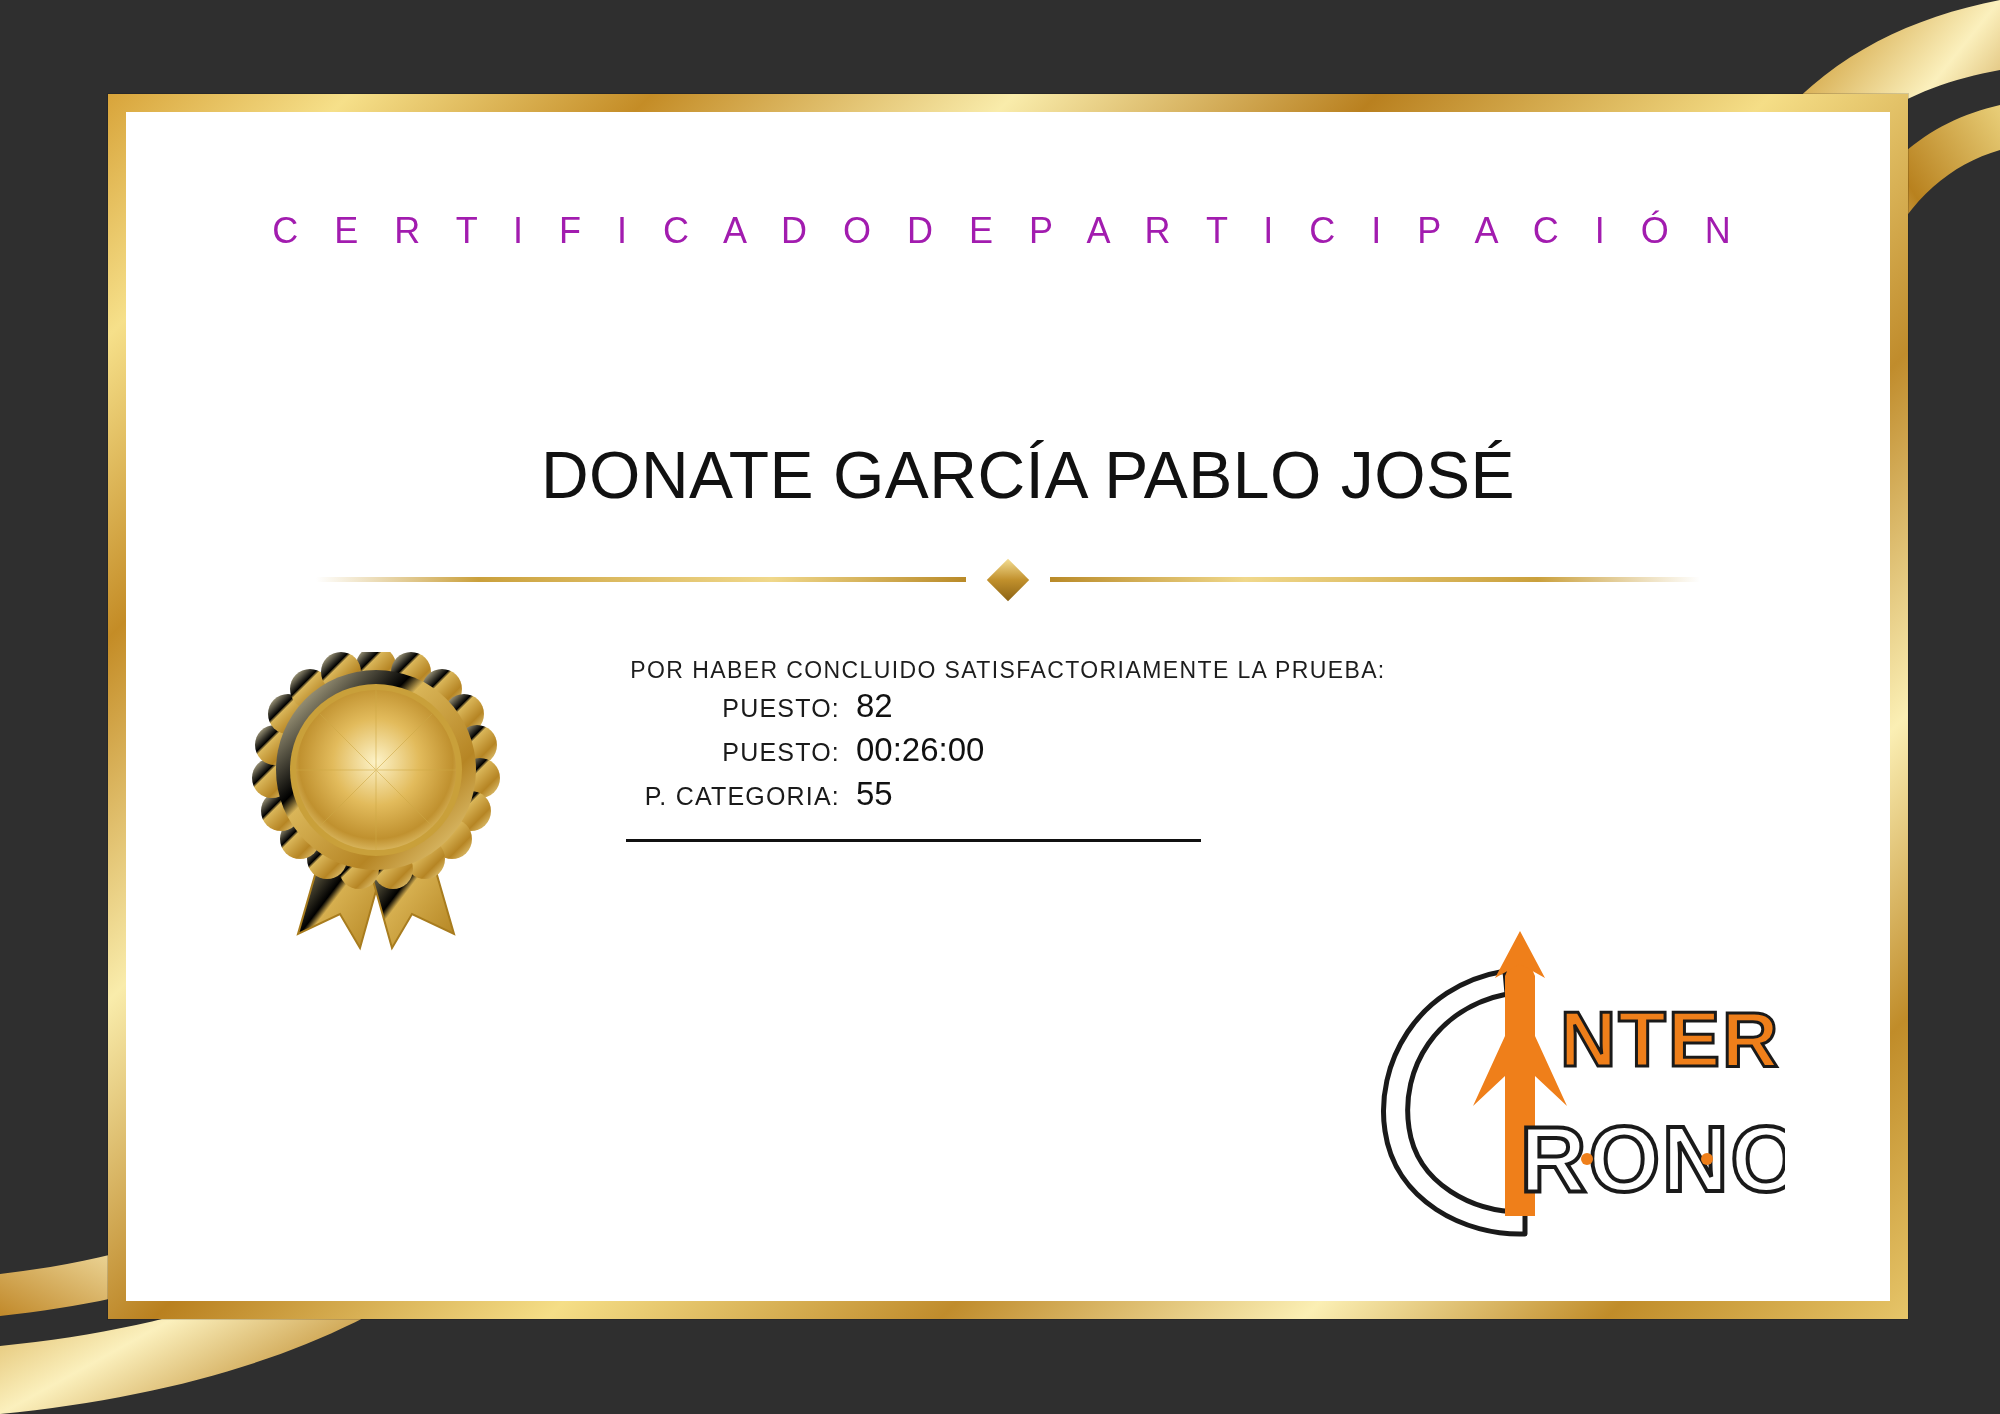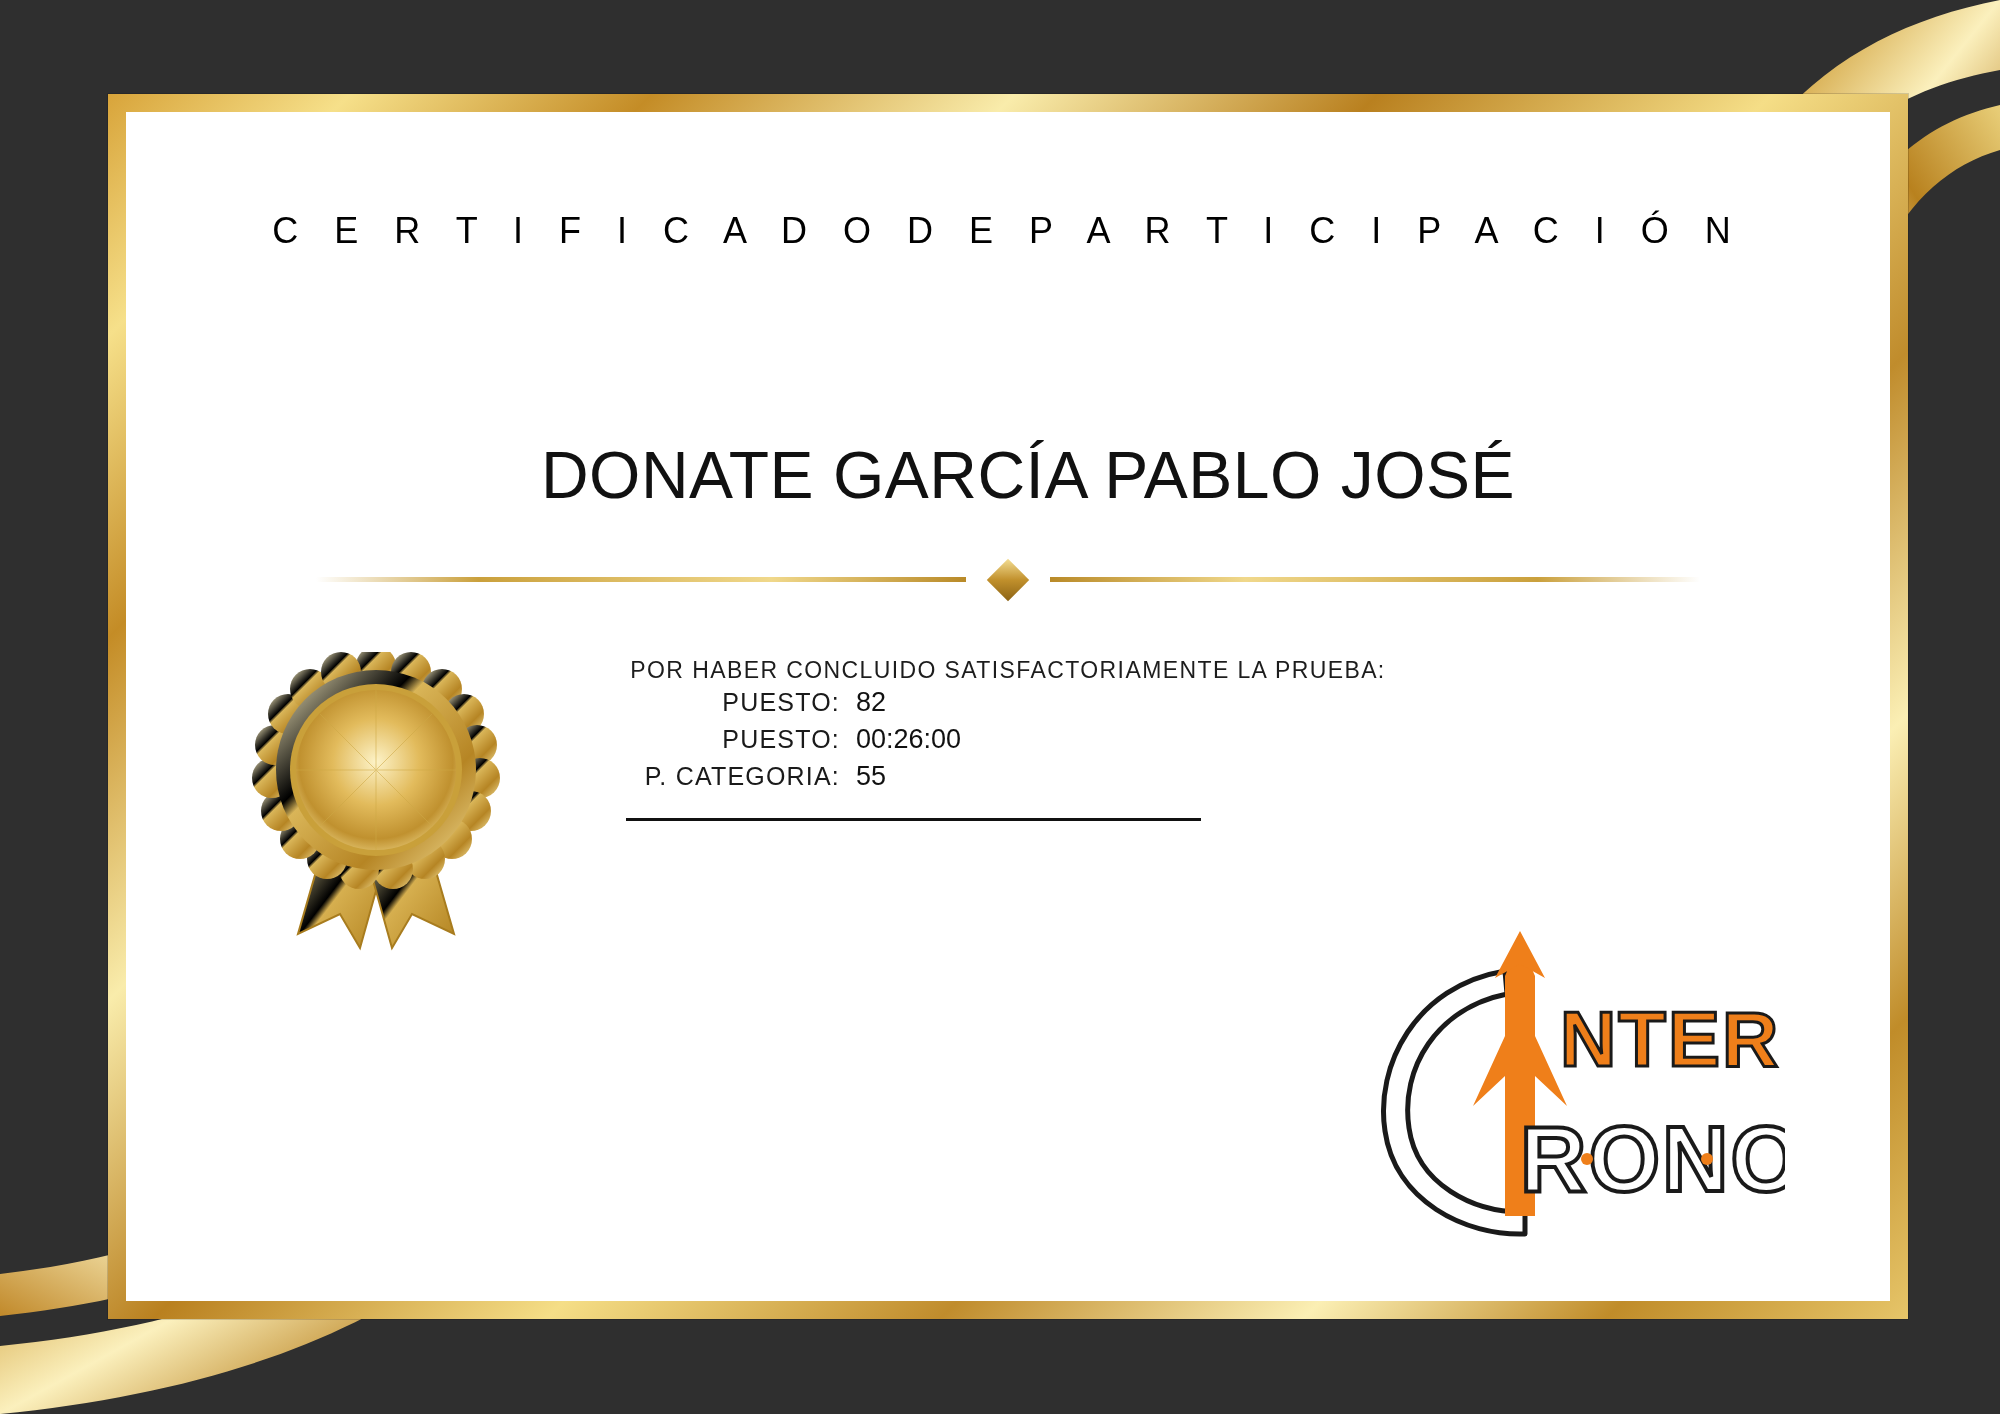--- a/index.html
+++ b/index.html
@@ -55,21 +55,21 @@
 
   
   #certificate-heading {
     position: absolute;
     top: 98px;
     left: 0;
     right: 0;
     text-align: center;
     font-size: 36px;
     letter-spacing: 13px;
-    color: #000000;
+    color: #a21caf;
     font-weight: 400;
   }
 
   
   #recipient-name {
     position: absolute;
     top: 325px;
     left: 0;
     right: 0;
     text-align: center;
@@ -151,21 +151,21 @@
   .result-label {
     width: 300px;
     text-align: right;
     font-size: 25px;
     letter-spacing: 1.2px;
     color: #1a1a1a;
     padding-right: 16px;
     box-sizing: border-box;
   }
   .result-value {
-    font-size: 27px;
+    font-size: 33px;
     color: #111;
   }
   #results-underline {
     margin-top: 26px;
     margin-left: 70px;
     width: 575px;
     height: 3px;
     background: #111;
   }
 

